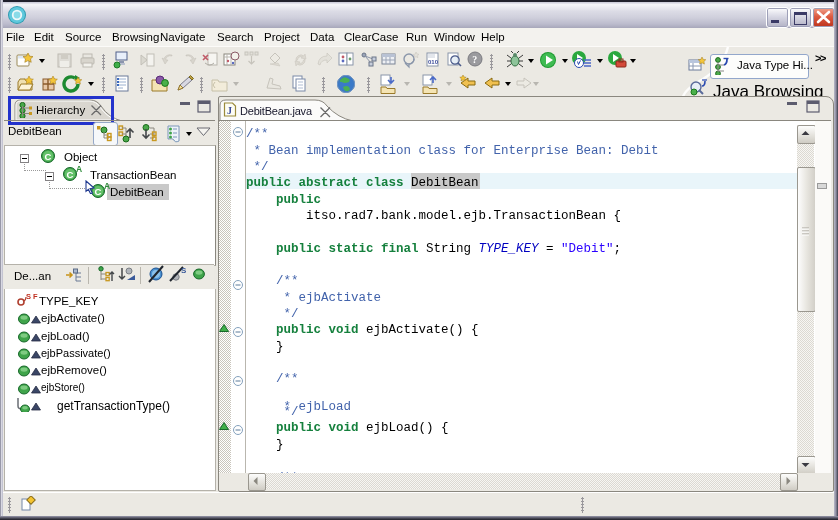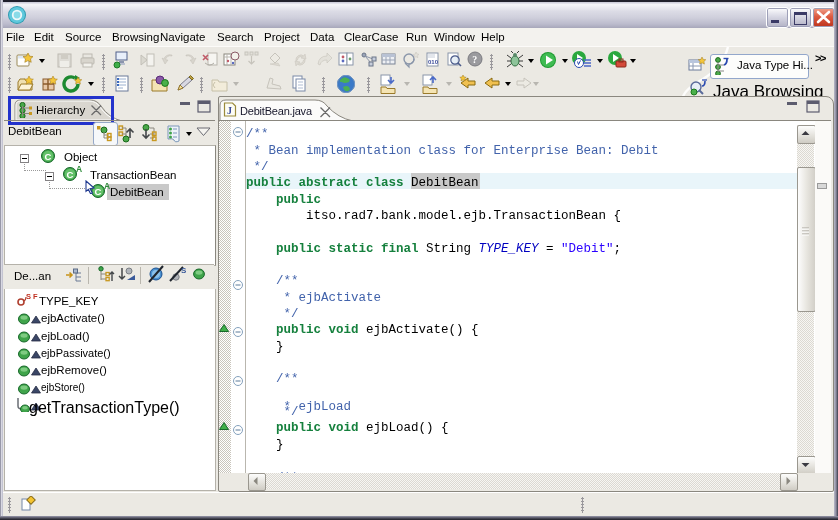--- a/index.html
+++ b/index.html
@@ -493,21 +493,21 @@
       </svg>
       <span class="abs" style="left:38px;top:286px;font-size:10px;color:#000">ejbStore()</span>
       <svg class="abs" style="left:12px;top:301px" width="16" height="15" viewBox="0 0 16 15">
         <path d="M3 1 v8 q0 3 4 3" fill="none" stroke="#6a6e74" stroke-width="1.5"></path>
         <ellipse cx="10" cy="12" rx="4.5" ry="4" fill="#3fa44a" stroke="#17682a"></ellipse>
         <ellipse cx="10" cy="10.8" rx="2.8" ry="1.8" fill="#7ecb82"></ellipse>
       </svg>
       <svg class="abs" style="left:28px;top:306px" width="10" height="9" viewBox="0 0 10 9">
         <path d="M5 1 L9.5 8 H0.5z" fill="#3a4666" stroke="#262c44" stroke-width="0.8"></path>
       </svg>
-      <span class="abs" style="left:26px;top:303px;font-size:16px;color:#000">getTransactionType()</span>
+      <span class="abs" style="left:54px;top:303px;font-size:12px;color:#000">getTransactionType()</span>
 <div class="abs" style="left:215px;top:0px;width:614px;height:394px;border:1px solid #8a877f;background:#ebe9e3;border-radius:2px 8px 2px 2px"></div>
       <div class="abs" style="left:216px;top:25px;width:612px;height:352px;background:#fff"></div>
       <svg class="abs" style="left:216px;top:1px;" width="140" height="24" viewBox="0 0 140 24">
         <path d="M1 24 L1 8 Q1 3 7 3 L96 3 Q104 3 108 9 Q119 21 134 24 Z" fill="#fbfbfa" stroke="#8a877f"></path>
       </svg>
       <svg class="abs" style="left:220px;top:6px;" width="14" height="15" viewBox="0 0 14 15">
         <path d="M1.5 1 h8 l3 3 v10 h-11z" fill="#fdfdf4" stroke="#9a8a3a" stroke-width="1.2"></path>
         <text x="4" y="11.5" font-size="10" font-weight="bold" font-family="Liberation Serif" fill="#3a4a9a">J</text>
       </svg>
       <span class="abs" style="left:237px;top:9px;font-size:11px;letter-spacing:-0.2px;color:#16162a">DebitBean.java</span>

